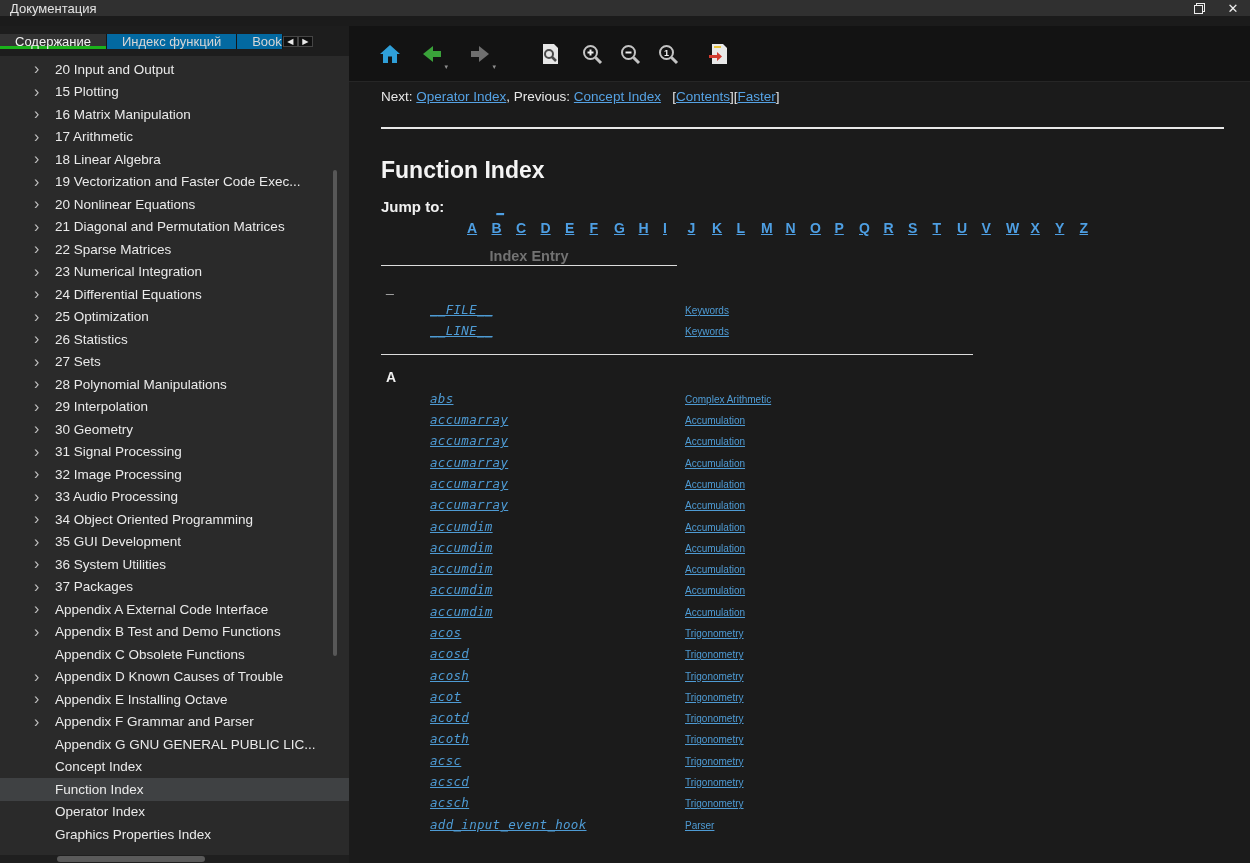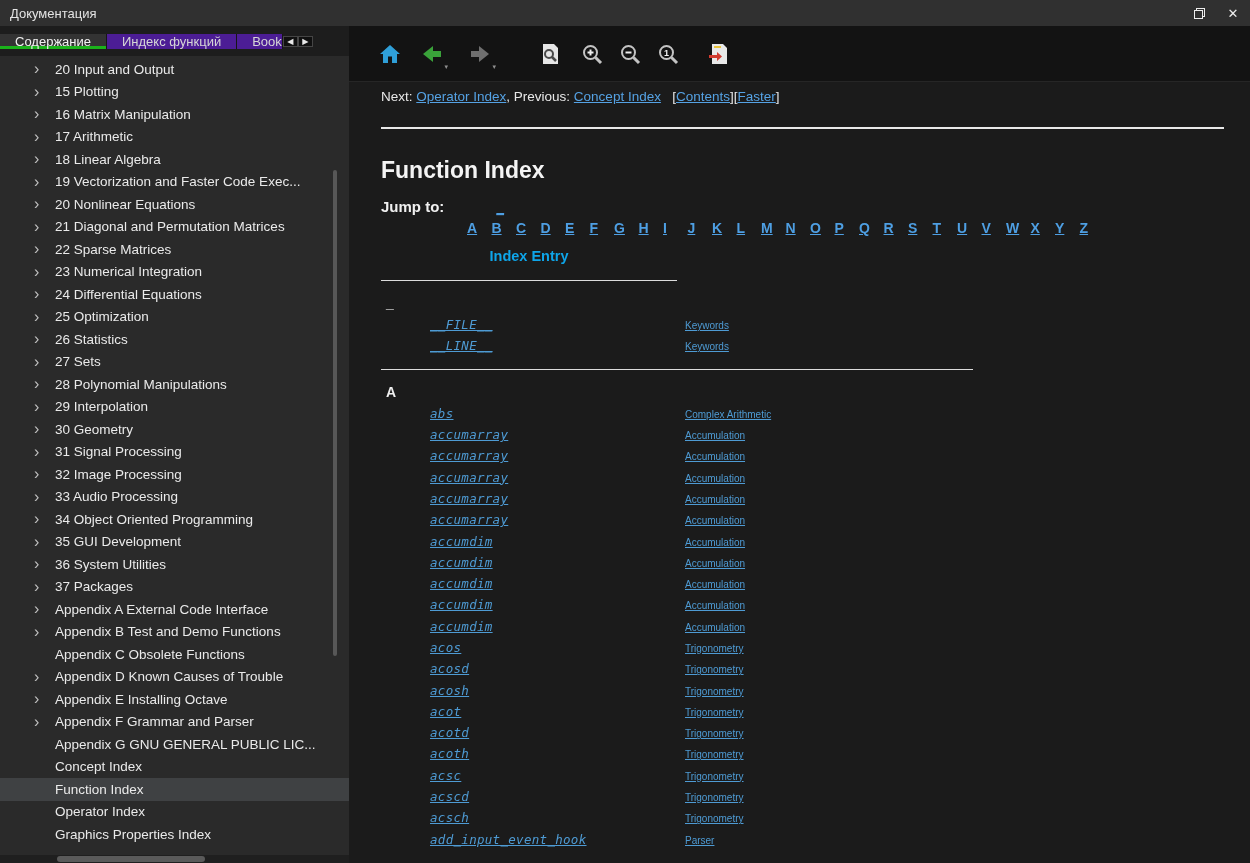--- a/index.html
+++ b/index.html
@@ -2,31 +2,31 @@
 <html><head>
 <meta charset="utf-8">
 <style>
   * { box-sizing: border-box; }
   html,body { margin:0; padding:0; }
   body {
     width:1250px; height:863px; position:relative; overflow:hidden;
     background:#1b1b1b; font-family:"Liberation Sans", sans-serif;
   }
   
-  .titlebar { position:absolute; top:0; left:0; right:0; height:26px;
+  .titlebar { position:absolute; top:0; left:0; right:0; height:16px;
     background:#303030; display:flex; align-items:center; z-index:6; }
   .title-text { padding-left:10px; font-size:13px; color:#e4e4e4; }
   .win-controls { margin-left:auto; display:flex; height:100%; }
   .win-btn { width:34px; height:100%; display:flex; align-items:center;
     justify-content:center; color:#ededed; font-size:13px; }
   
   .tabbar { position:absolute; top:26px; left:0; width:349px; height:30px;
     background:#1d1d1d; display:flex; align-items:center; z-index:5; }
   .tab { display:flex; align-items:center; padding:0 15px; font-size:13px;
-    color:#d6d6d6; background:#4c1d95; border-right:1px solid #161616;
+    color:#d6d6d6; background:#0369a1; border-right:1px solid #161616;
     white-space:nowrap; overflow:hidden; }
   .tab.active { background:#333333; color:#f2f2f2;
     box-shadow: inset 0 -3px 0 #1bb21b; }
   .tab-book { max-width:53px; padding-right:0; }
   .tab-scroll { width:15px; display:flex; align-items:center; justify-content:center;
     background:#101010; color:#e8e8e8; font-size:8px; border:1px solid #454545; }
   
   .sidebar { position:absolute; top:56px; left:0; width:349px; bottom:0;
     background:#2a2a2a; overflow:hidden; }
   .tree { padding-top:2px; }
@@ -62,21 +62,21 @@
   .page-heading { margin:28px 0 0; font-size:23px; font-weight:bold; color:#f4f4f4; }
   .jump-line { margin-top:14px; font-size:15px; font-weight:bold; color:#f0f0f0; }
   .jump-underscore { margin-left:52px; color:#4e9fe3; text-decoration:underline;
     font-family:"DejaVu Sans Mono", monospace; font-size:13px; }
   .letter-row { margin-top:5px; padding-left:86px; }
   .letter-link { display:inline-block; width:24.5px; color:#4e9fe3; font-weight:bold;
     font-size:14px; text-decoration:underline; }
   .table-header { margin-top:12px; width:592px; display:grid;
     grid-template-columns:296px 288px; column-gap:8px; }
   .table-header .th { text-align:center; font-weight:bold; font-size:14.5px;
-    padding-bottom:16px; border-bottom:1px solid #dcdcdc; color:#0ea5e9; }
+    padding-bottom:1px; border-bottom:1px solid #dcdcdc; color:#737373; }
   .section-letter { margin-top:14px; font-weight:bold; font-size:14px;
     padding-left:5px; color:#f0f0f0; height:19px; }
   .index-row { display:grid; grid-template-columns:304px 288px; height:21.3px;
     align-items:center; width:592px; }
   .cell-entry { padding-left:24px; white-space:nowrap; }
   .entry-link { font-family:"DejaVu Sans Mono", monospace; font-style:italic;
     font-size:12.5px; color:#4e9bd4; text-decoration:underline; letter-spacing:0.3px;margin-left:25px; }
   .section-link { color:#4e9bd4; text-decoration:underline; font-size:10px; }
   .hline { width:592px; border-top:1px solid #dcdcdc; margin-top:12px; }
 </style>

